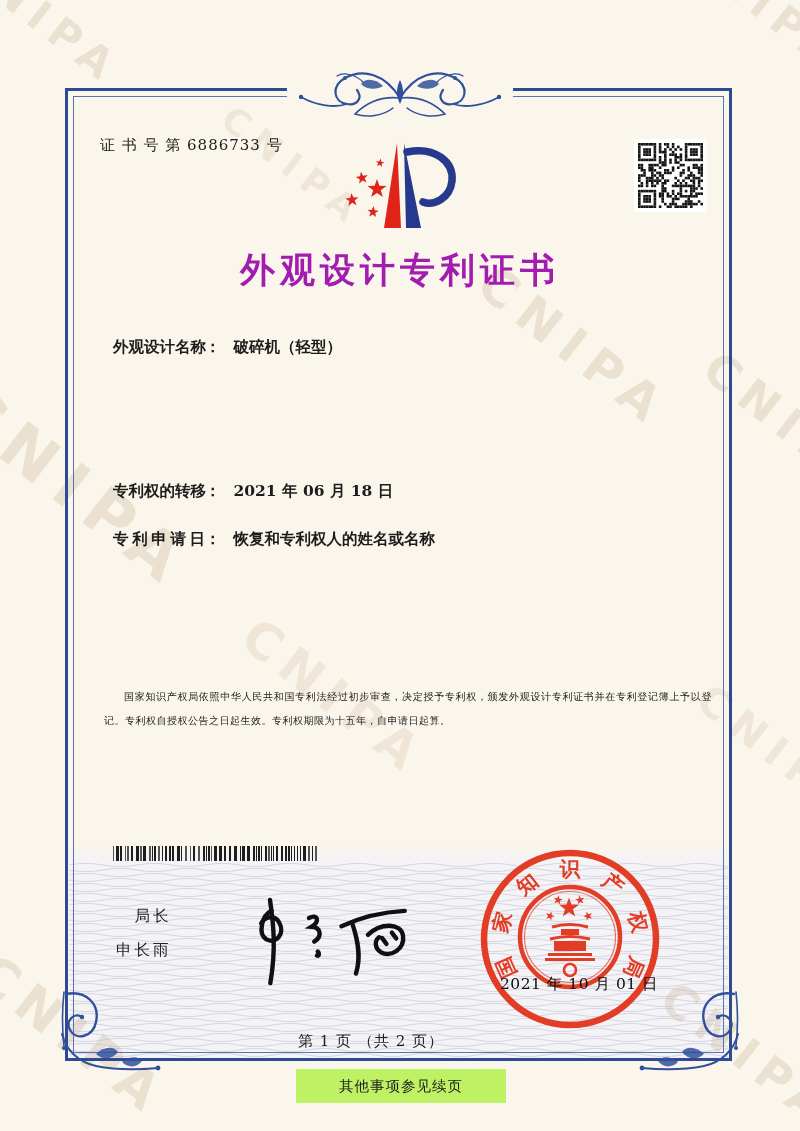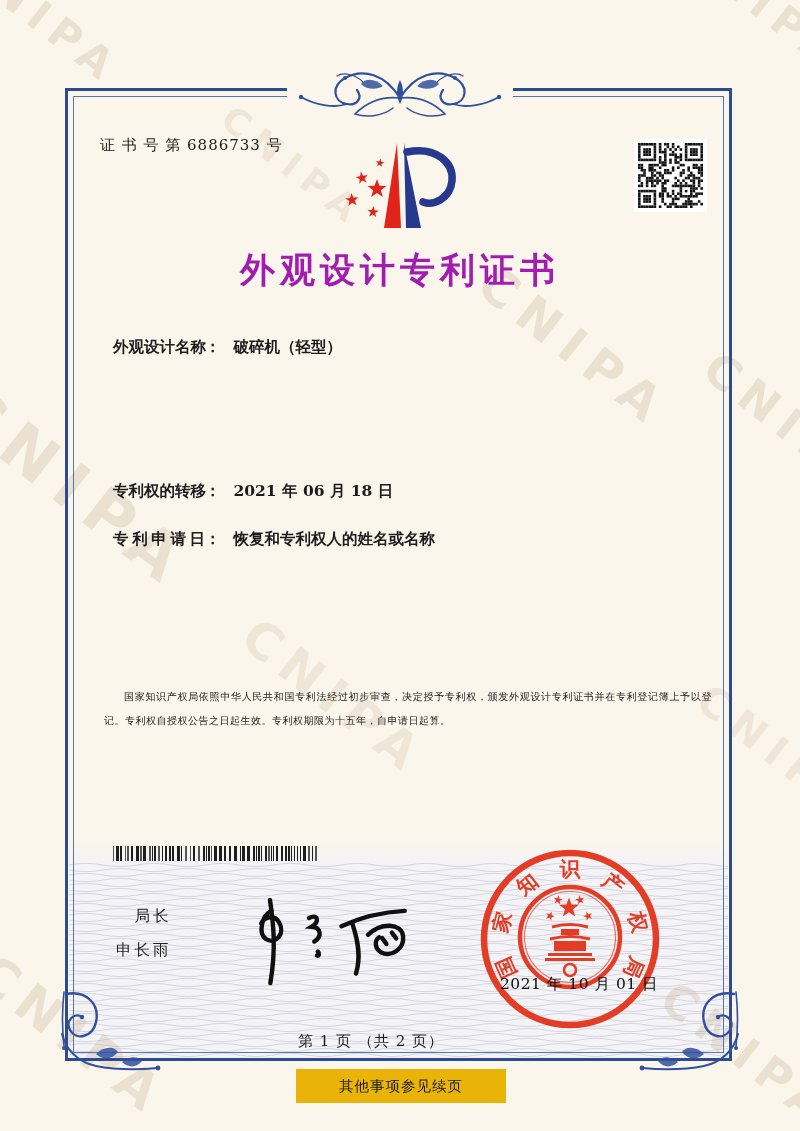--- a/index.html
+++ b/index.html
@@ -49,21 +49,21 @@
   .barcode{position:absolute;left:113px;top:846px;width:206px;height:15px;z-index:5;}
   .signer{position:absolute;left:116px;top:906px;z-index:5;
           font-family:"DejaVu Sans","Liberation Sans",sans-serif;font-size:15.5px;letter-spacing:3px;color:#222;}
   .signer div{margin-bottom:13px;text-align:right;}
   .signature{position:absolute;left:222px;top:885px;width:210px;height:105px;z-index:6;}
   .seal{position:absolute;left:466px;top:837px;width:208px;height:200px;z-index:6;opacity:.93;}
   .seal-date{position:absolute;left:500px;top:974px;font-size:15.5px;letter-spacing:.5px;color:#0d0d0d;
              z-index:7;white-space:nowrap;}
   .page-info{position:absolute;left:271px;top:1032px;width:200px;text-align:center;font-size:15px;
              letter-spacing:1px;z-index:5;}
-  .footer-note{position:absolute;left:296px;top:1069px;width:210px;height:34px;background:#eab308;
+  .footer-note{position:absolute;left:296px;top:1069px;width:210px;height:34px;background:#bef264;
                text-align:center;line-height:34px;font-size:14.5px;letter-spacing:1px;z-index:5;}
 </style>
 </head>
 <body>
 
 <div class="page">
 
   <div class="wave-band">
     <svg id="wave-svg" width="659" height="214">
         <path d="M0 20 q17 -3.2 34 0 q17 3.2 34 0 q17 -3.2 34 0 q17 3.2 34 0 q17 -3.2 34 0 q17 3.2 34 0 q17 -3.2 34 0 q17 3.2 34 0 q17 -3.2 34 0 q17 3.2 34 0 q17 -3.2 34 0 q17 3.2 34 0 q17 -3.2 34 0 q17 3.2 34 0 q17 -3.2 34 0 q17 3.2 34 0 q17 -3.2 34 0 q17 3.2 34 0 q17 -3.2 34 0 q17 3.2 34 0" stroke="#cdccdb" stroke-width="0.9" fill="none" opacity="0.85"></path>

